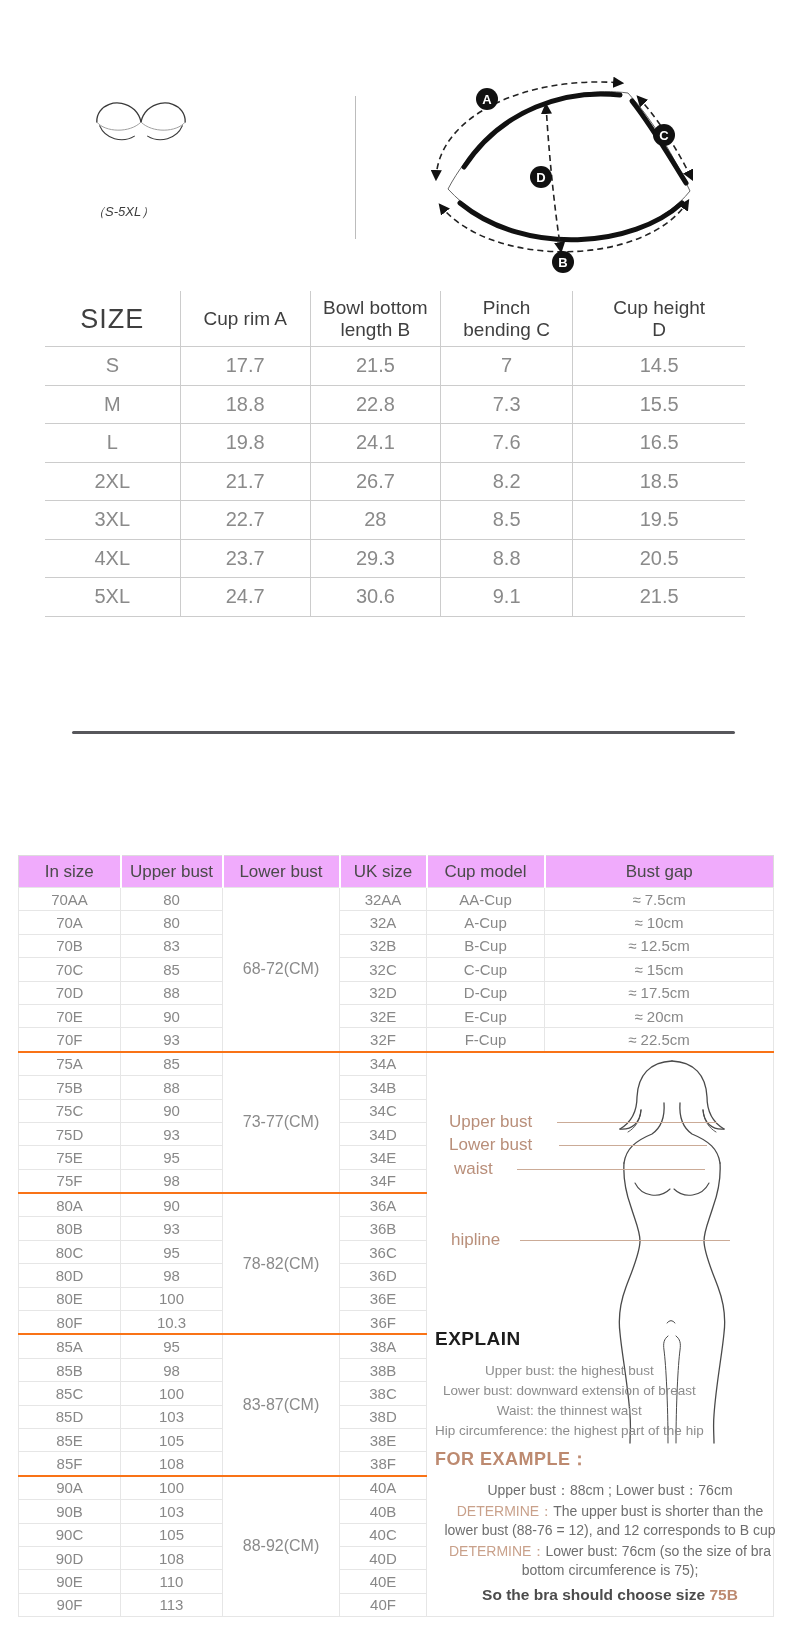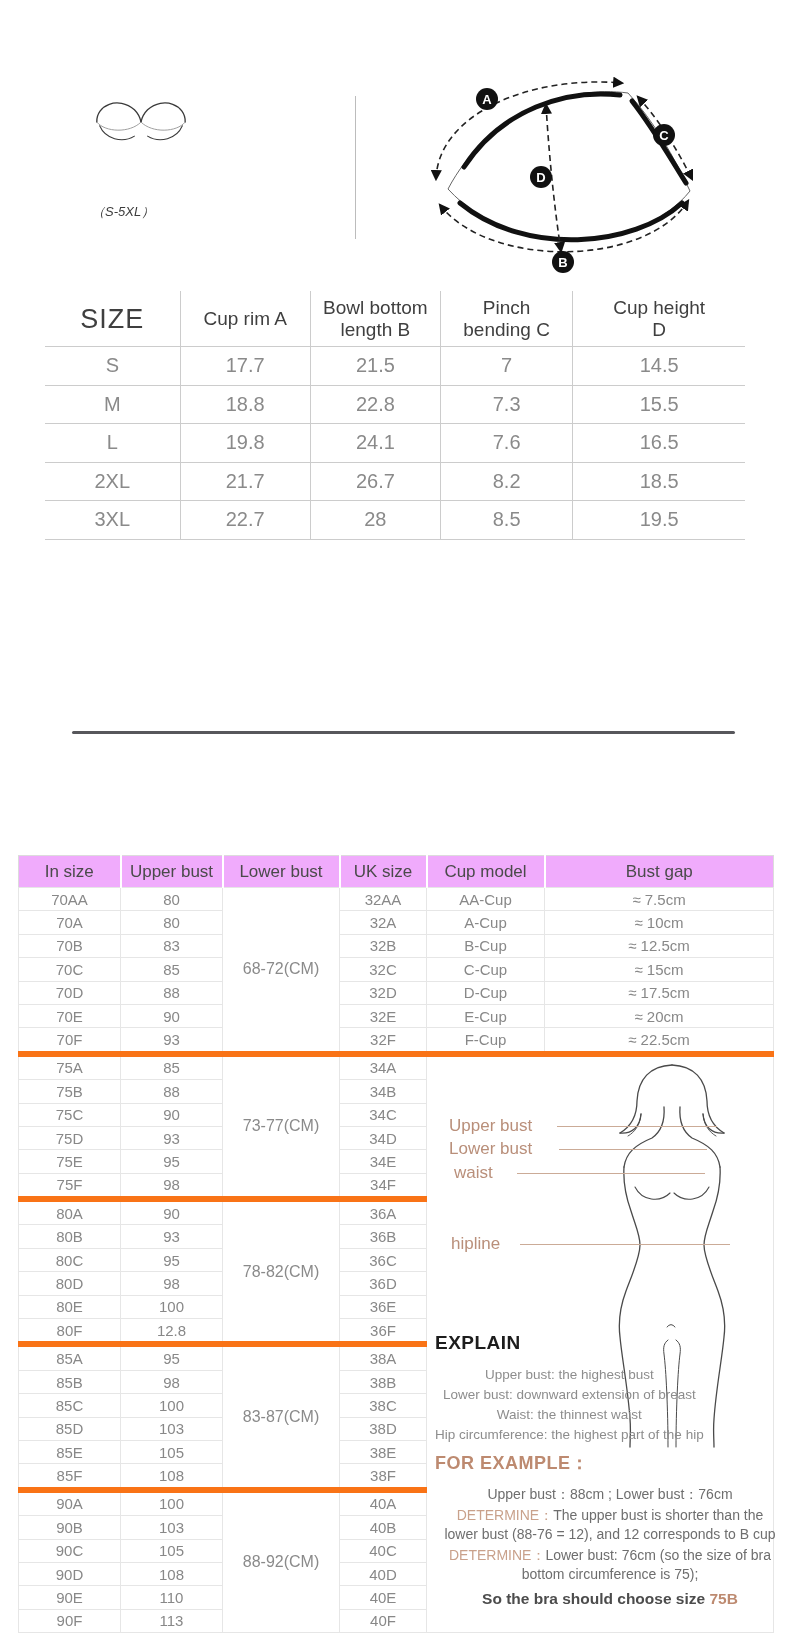--- a/index.html
+++ b/index.html
@@ -27,21 +27,21 @@
   .mid-divider{position:absolute;left:72px;top:731px;width:663px;height:3px;background:#57575b;border-radius:2px;}
   .section-title{position:absolute;left:0;right:0;top:751px;text-align:center;font-size:30px;color:#161616;}
 
   
   .cup-table{position:absolute;left:18px;top:855px;width:755px;border:1px solid #dcdcdc;}
   .cup-table th{height:29px;background:#f0abfc;font-weight:normal;font-size:17px;color:#4a4a4a;
                 text-align:center;vertical-align:middle;}
   .cup-table th + th{border-left:2px solid #ffffff;}
   .cup-table td{height:22.4px;font-size:15px;color:#888888;text-align:center;vertical-align:middle;
                 border:1px solid #e6e6e6;padding:0;}
-  .cup-table .group-start td{border-top:6px solid #f97316;}
+  .cup-table .group-start td{border-top:2px solid #f97316;}
   .cup-table .lower-bust-cell{font-size:16px;color:#8a8a8a;}
   .cup-table .figure-cell{position:relative;padding:0;border:1px solid #e6e6e6;}
   #figure-area{position:absolute;left:0;top:0;width:346px;height:560px;}
 
   
   .body-svg{position:absolute;left:163px;top:2px;width:168px;height:390px;}
   .m-label{position:absolute;font-size:17px;color:#b98f7a;white-space:nowrap;}
   .m-line{position:absolute;height:1px;background:#cbab97;}
   .explain-title{position:absolute;left:8px;top:275px;font-size:19px;font-weight:bold;color:#1d1d1d;letter-spacing:.5px;}
   .explain-lines{position:absolute;left:8px;top:308px;font-size:13.5px;color:#8d8d8d;line-height:20px;white-space:nowrap;}
@@ -155,20 +155,34 @@
           <td>8.2</td>
           <td>18.5</td>
         </tr>
         <tr>
           <td>3XL</td>
           <td>22.7</td>
           <td>28</td>
           <td>8.5</td>
           <td>19.5</td>
         </tr>
+        <tr>
+          <td>4XL</td>
+          <td>23.7</td>
+          <td>29.3</td>
+          <td>8.8</td>
+          <td>20.5</td>
+        </tr>
+        <tr>
+          <td>5XL</td>
+          <td>24.7</td>
+          <td>30.6</td>
+          <td>9.1</td>
+          <td>21.5</td>
+        </tr>
       </tbody>
   </table>
 
   <div class="mid-divider"></div>
 
   <table class="cup-table">
     <colgroup>
         <col style="width:102px">
         <col style="width:102px">
         <col style="width:117px">
@@ -344,21 +358,21 @@
           <td>98</td>
           <td>36D</td>
         </tr>
         <tr>
           <td>80E</td>
           <td>100</td>
           <td>36E</td>
         </tr>
         <tr>
           <td>80F</td>
-          <td>12.8</td>
+          <td>10.3</td>
           <td>36F</td>
         </tr>
         <tr class="group-start">
           <td>85A</td>
           <td>95</td>
           <td class="lower-bust-cell" rowspan="6">83-87(CM)</td>
           <td>38A</td>
         </tr>
         <tr>
           <td>85B</td>

